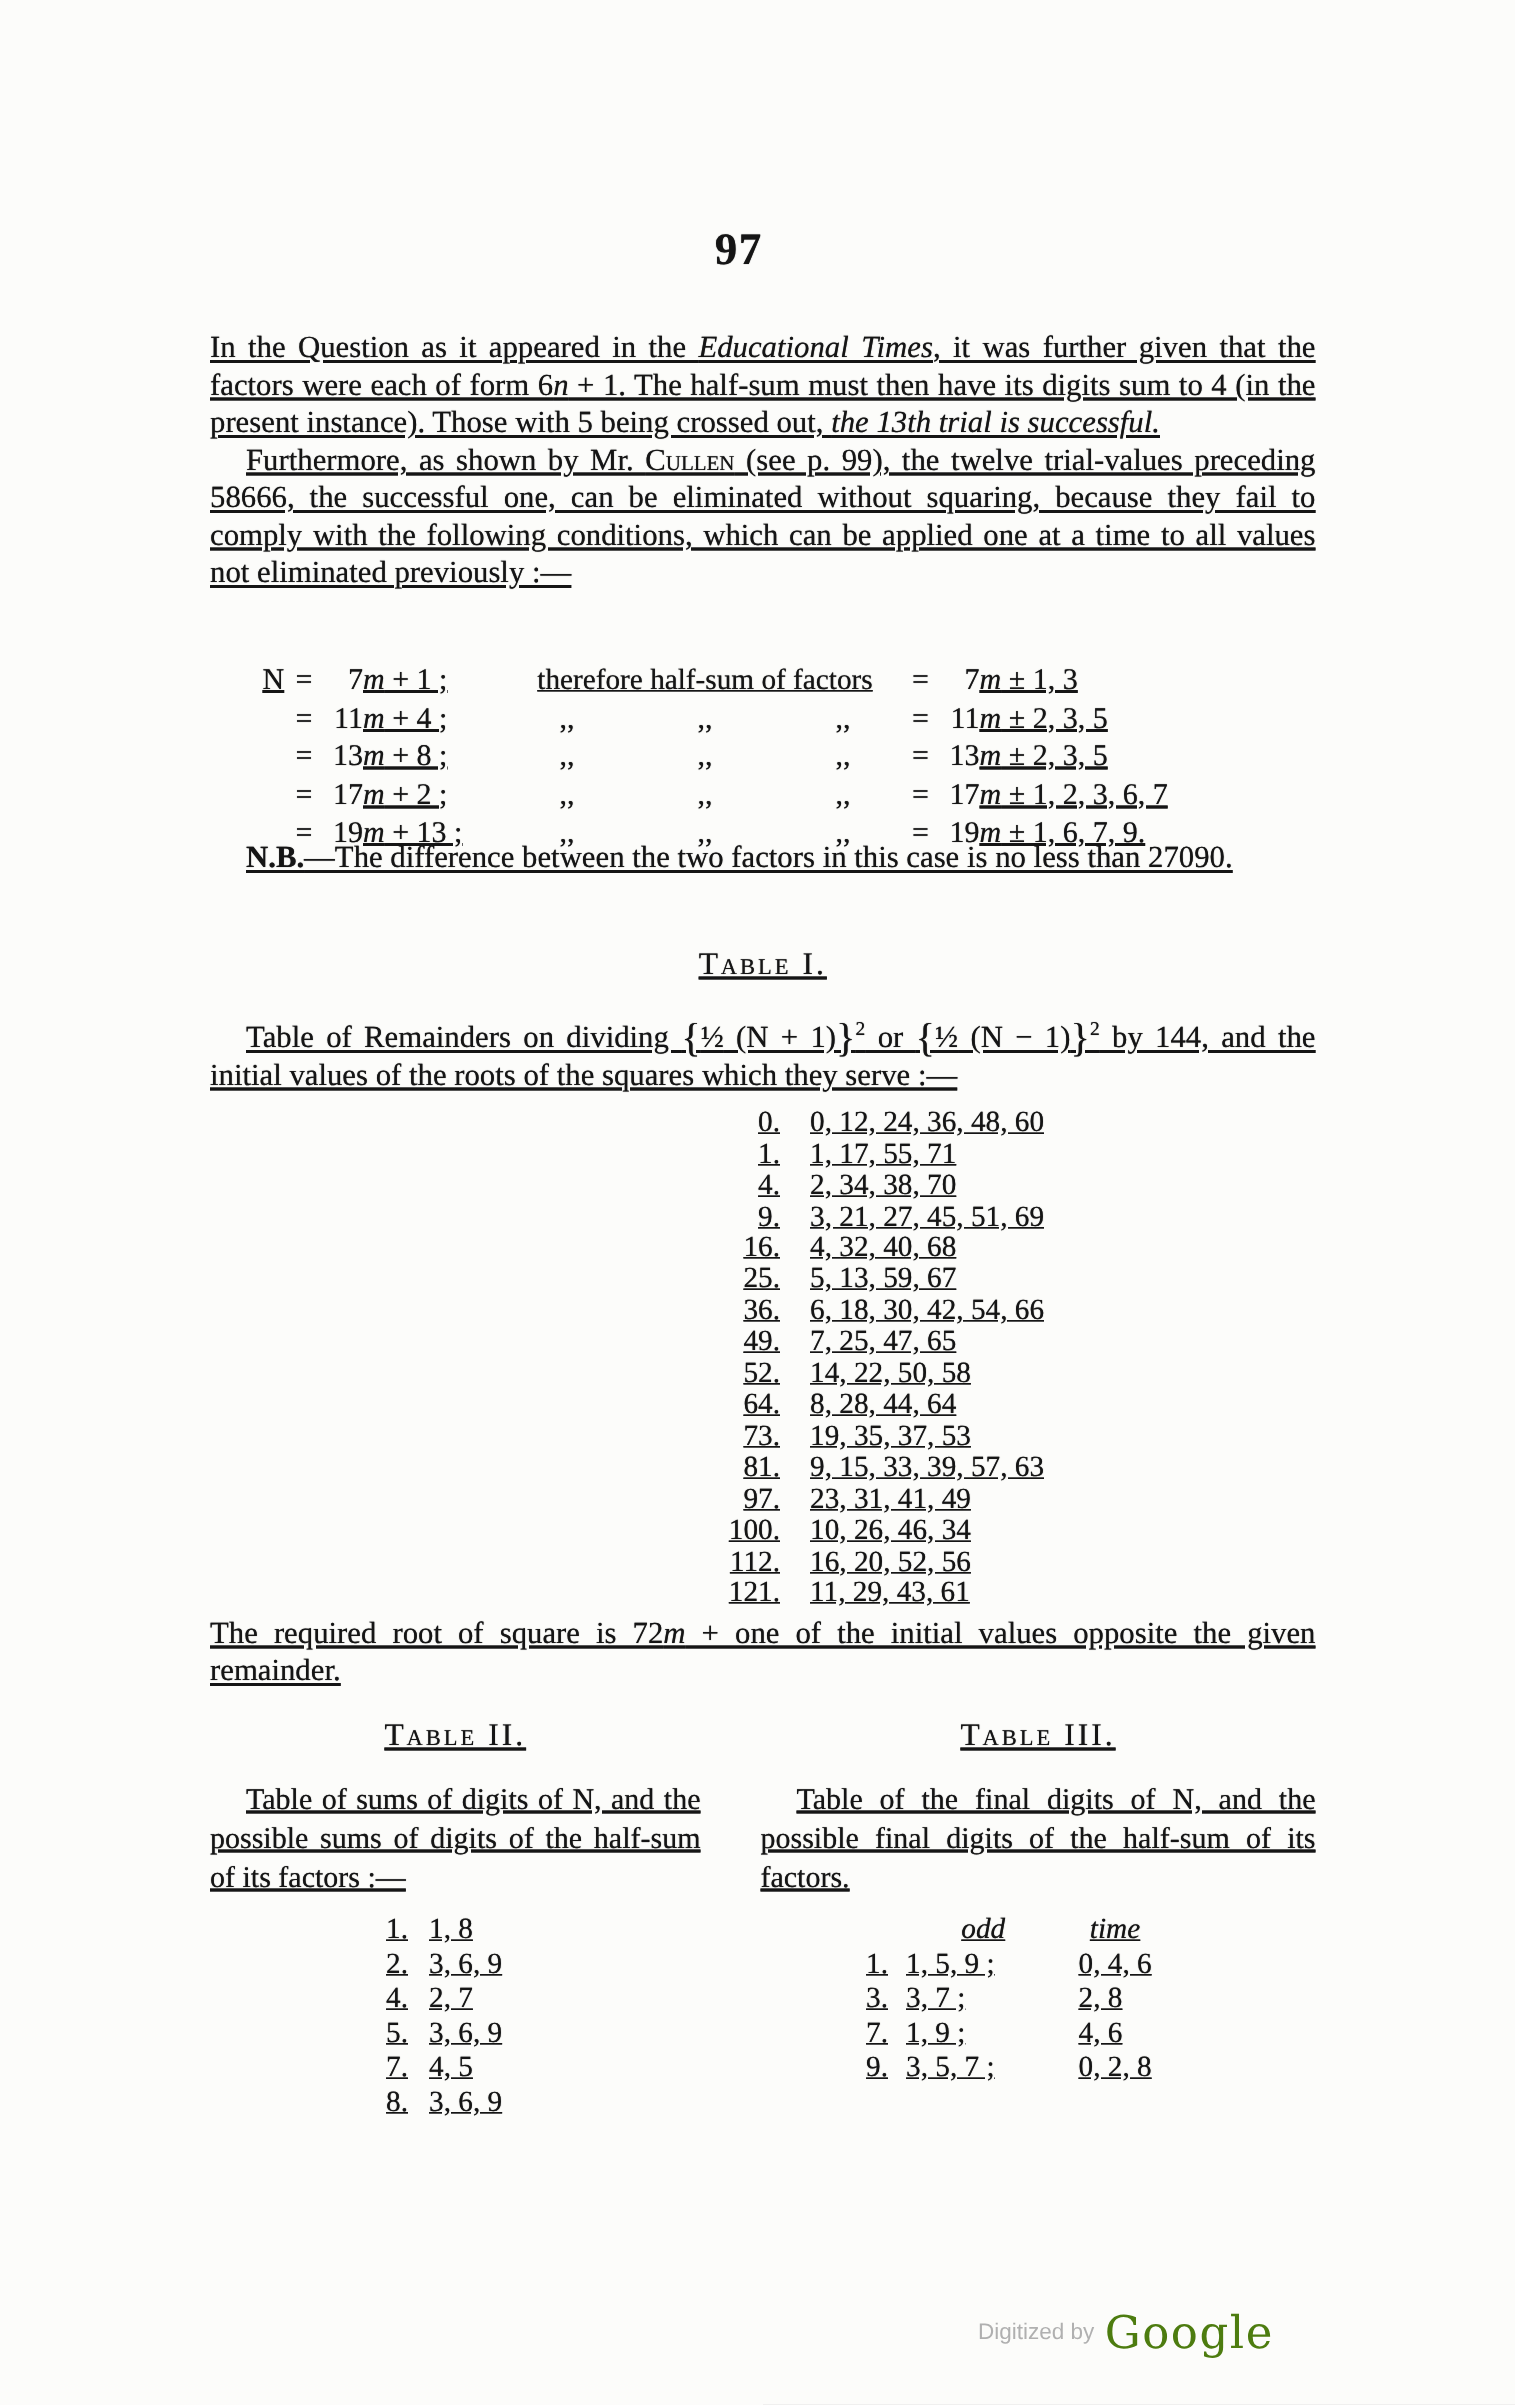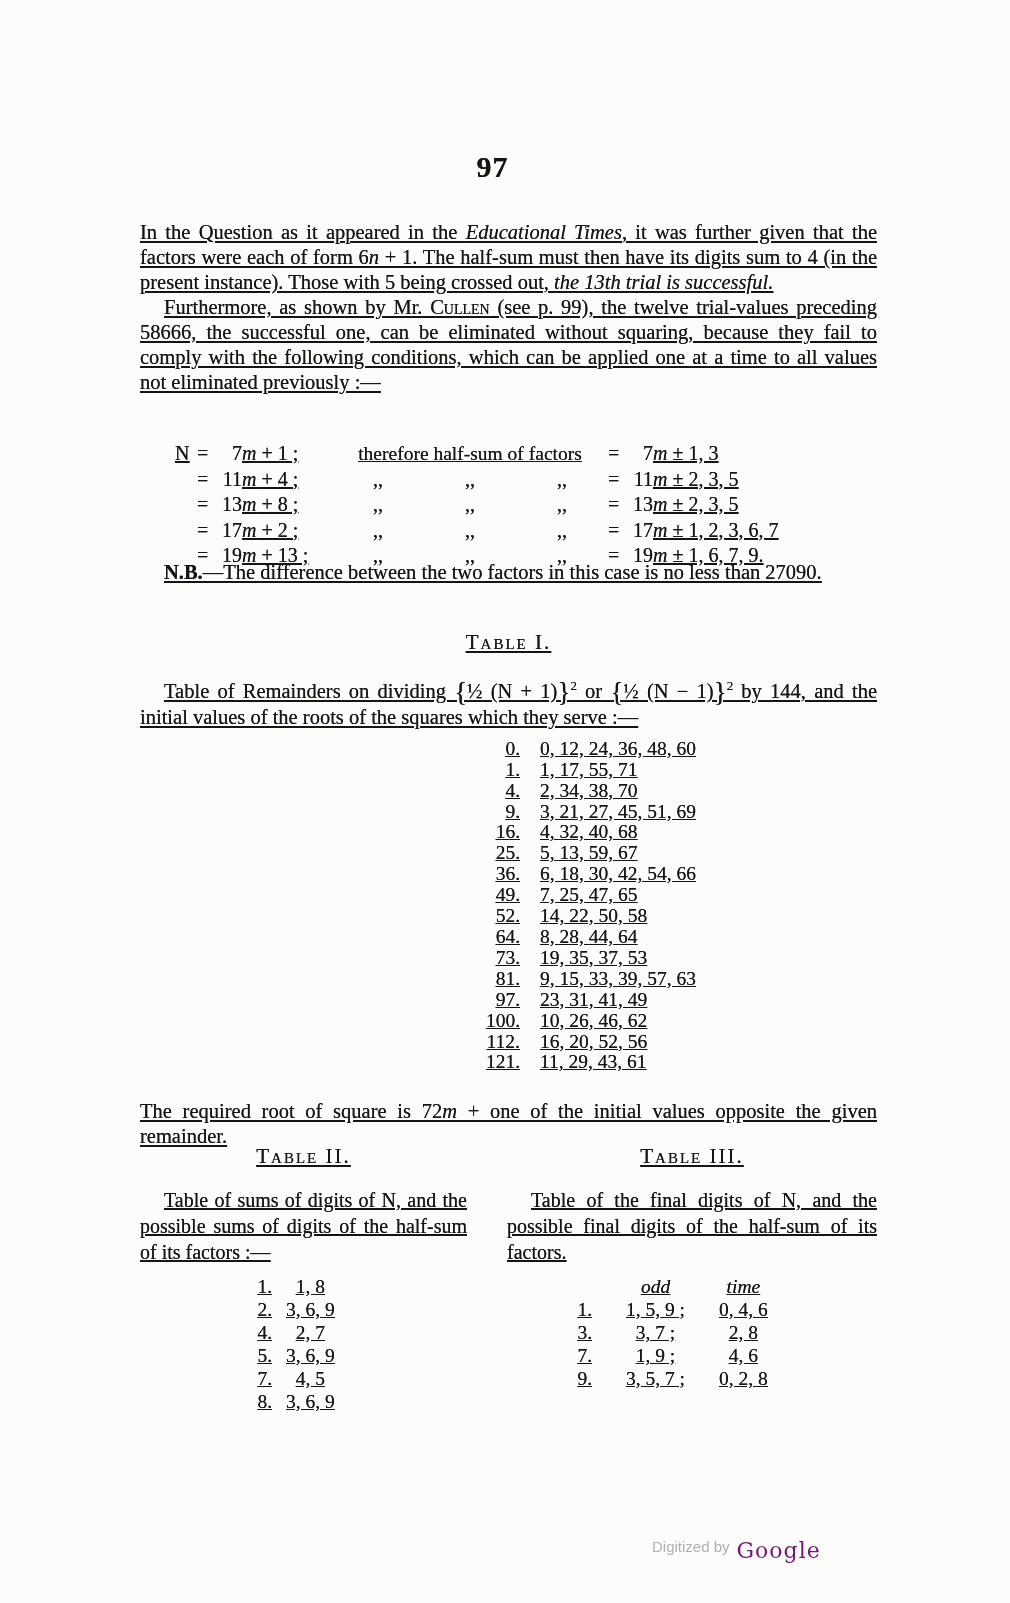--- a/index.html
+++ b/index.html
@@ -35,38 +35,38 @@
   .eqs{display:inline-block;min-width:19px;}
 
   .theading{text-align:center;font-size:21px;font-variant:small-caps;letter-spacing:2px;margin:18px;}
   .t1cap{margin-top:13px;}
   .brace{font-size:27px;vertical-align:-3px;}
   sup.e2{font-size:13px;}
   .t1table{margin:9px 0 0 300px;}
   .t1table td{font-size:19.5px;line-height:20.9px;white-space:nowrap;}
   .t1table td.rem{width:80px;text-align:right;}
   .t1table td.vals{padding-left:20px;}
-  .t1note{margin-top:26px;}
+  .t1note{margin-top:4px;}
 
   .colL{width:327px;}
   .colR{width:370px;margin-left:40px;}
   .colcap{font-size:20px;line-height:26px;margin-top:9px;}
   .t2table{margin:10px 0 0 95px;}
-  .t2table td,.t3table td{font-size:19.5px;line-height:23px;white-space:nowrap;text-align:center;}
+  .t2table td,.t3table td{font-size:19.5px;line-height:23px;white-space:nowrap;}
   .t2table td.k{width:37px;text-align:right;}
   .t2table td.v{padding-left:14px;}
   .t3table{margin:10px 0 0 50px;}
   .t3table td.k{width:35px;text-align:right;}
   .t3table td.o{padding-left:12px;width:103px;}
   .t3table td.e{padding-left:12px;}
   .t3table td.hdr{text-align:center;font-style:italic;}
 
   .wm{position:absolute;top:1538px;left:652px;color:#b0b0b0;
       font-family:"Liberation Sans",sans-serif;font-size:15px;text-shadow:none;}
-  .wm .brand{font-family:"DejaVu Serif",serif;font-size:22px;color:#701a75;
+  .wm .brand{font-family:"DejaVu Serif",serif;font-size:30px;color:#4d7c0f;
              margin-left:7px;letter-spacing:1px;vertical-align:-6px;}
 </style>
 </head>
 <body>
 
 <div class="page">
 
   <div class="pagenum">97</div>
 
   <div class="abs" id="sec-intro">
@@ -175,21 +175,21 @@
       <tr>
             <td class="rem">81.</td>
             <td class="vals">9, 15, 33, 39, 57, 63</td>
           </tr>
       <tr>
             <td class="rem">97.</td>
             <td class="vals">23, 31, 41, 49</td>
           </tr>
       <tr>
             <td class="rem">100.</td>
-            <td class="vals">10, 26, 46, 62</td>
+            <td class="vals">10, 26, 46, 34</td>
           </tr>
       <tr>
             <td class="rem">112.</td>
             <td class="vals">16, 20, 52, 56</td>
           </tr>
       <tr>
             <td class="rem">121.</td>
             <td class="vals">11, 29, 43, 61</td>
           </tr>
     </tbody>

